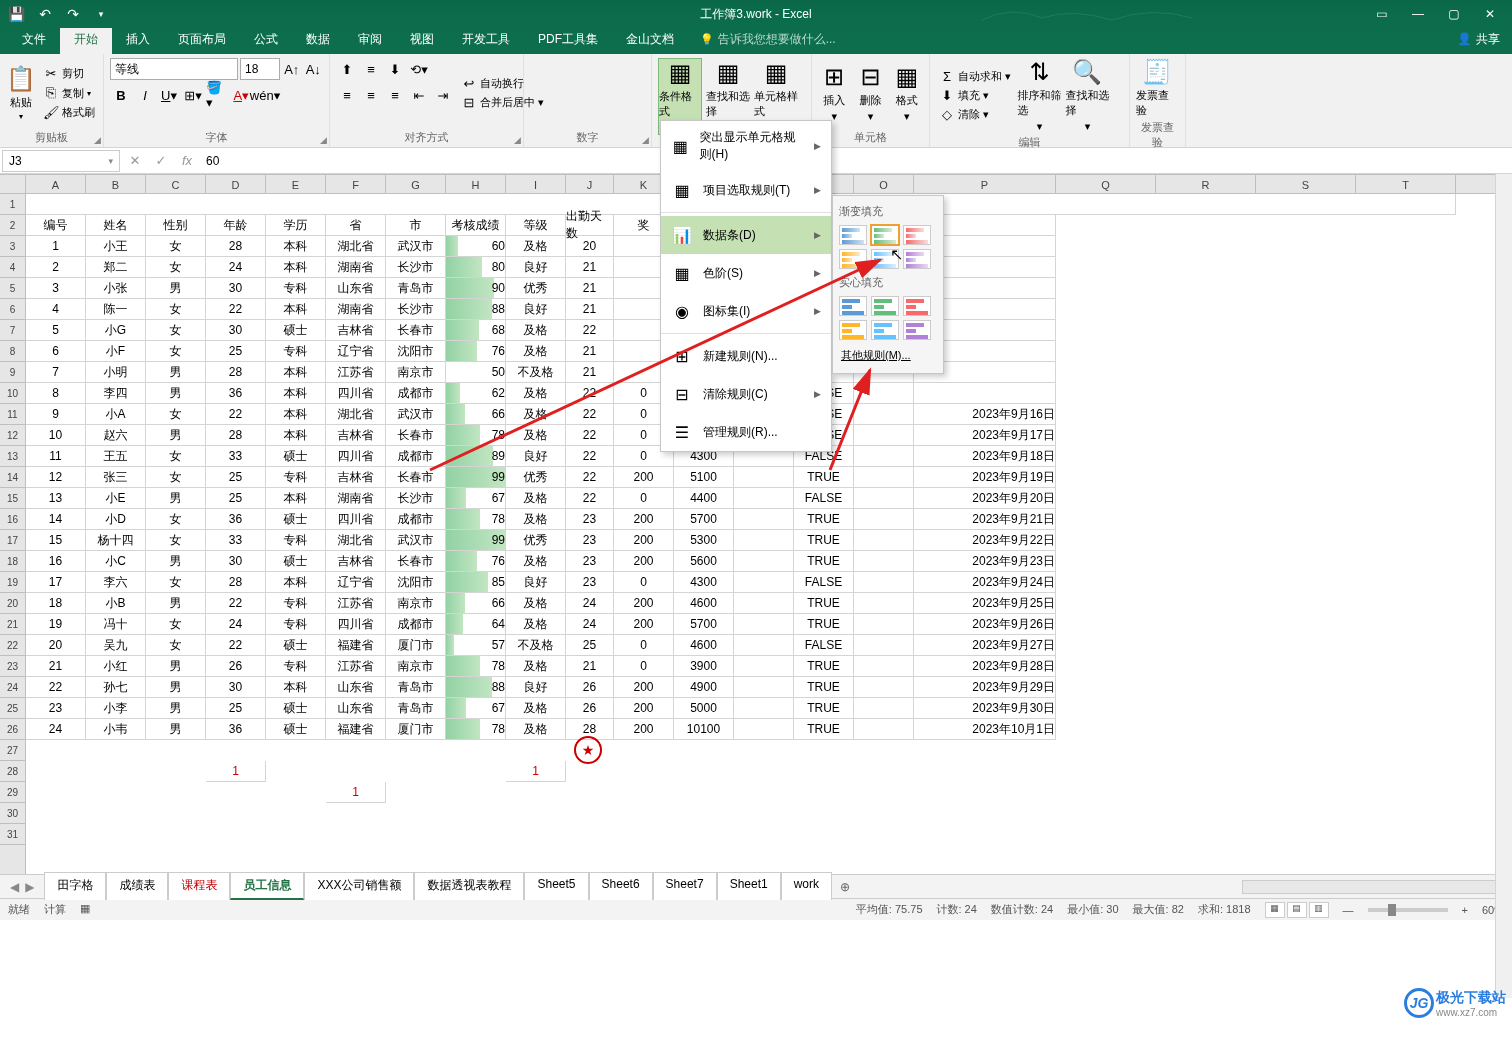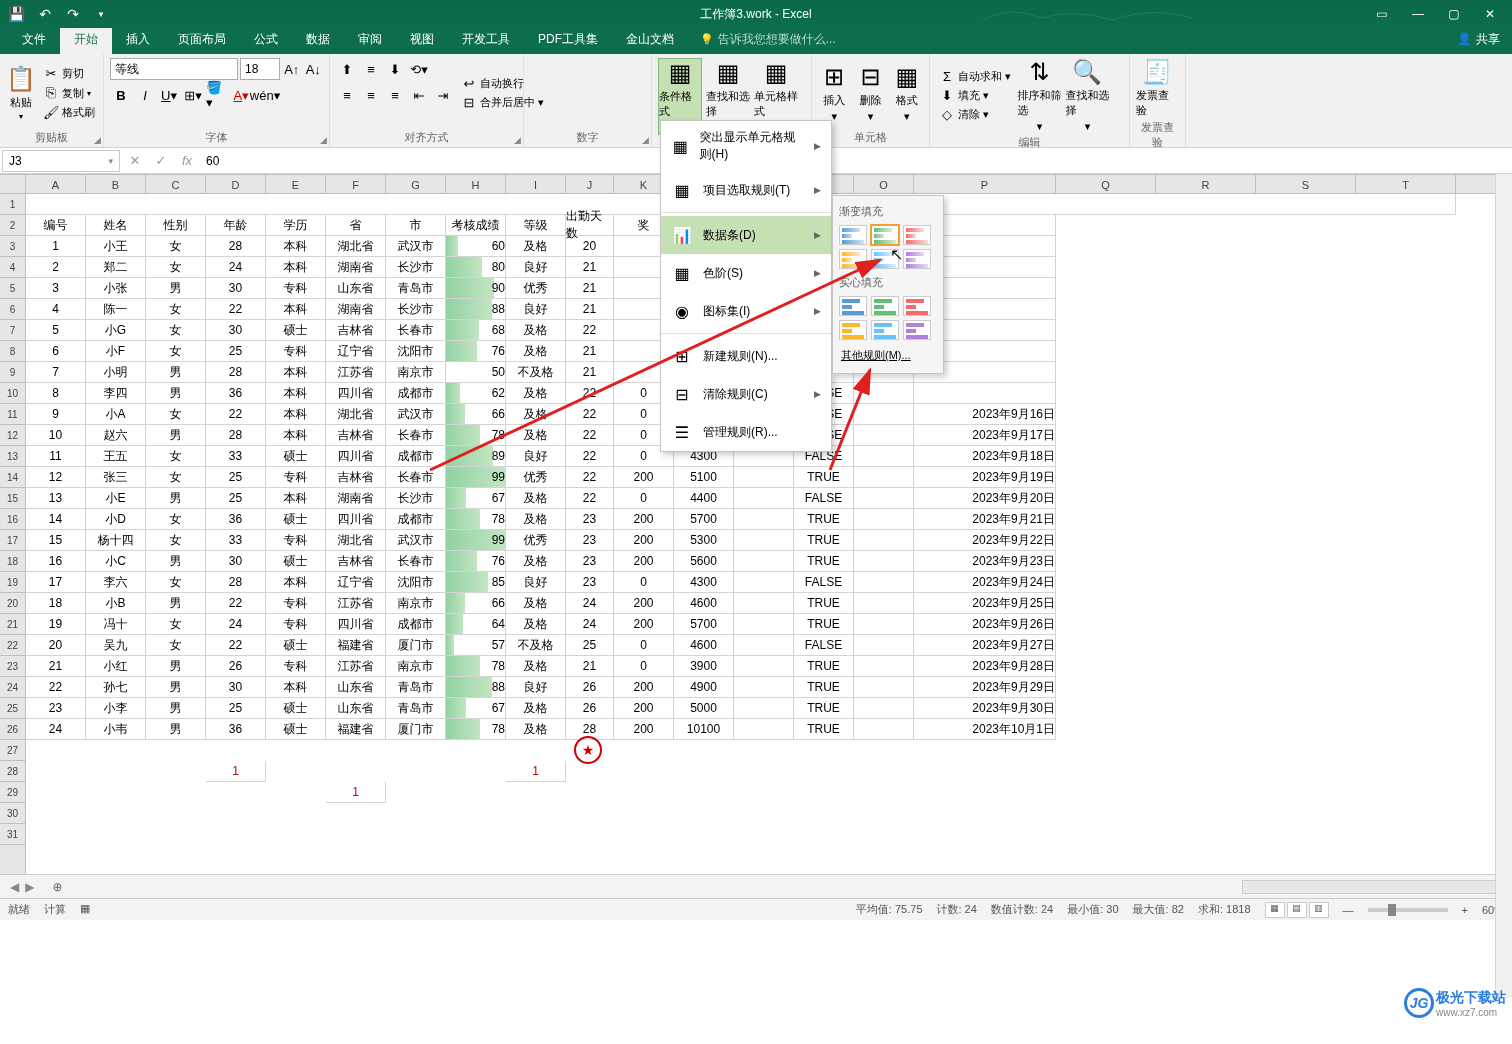--- a/index.html
+++ b/index.html
@@ -1714,20 +1714,33 @@
   <line x1="10" y1="110" x2="50" y2="10" stroke="#e02020" stroke-width="3" marker-end="url(#ah2)"></line>
 </svg>
 
 <div class="scroll-bar-v"></div>
 
 <div class="sheet-tabs">
   <div class="sheet-nav">
     <span>◀</span>
     <span>▶</span>
   </div>
+  <div id="sheet-tabs-container" style="display:flex">
+      <div class="sheet-tab">田字格</div>
+      <div class="sheet-tab">成绩表</div>
+      <div class="sheet-tab red">课程表</div>
+      <div class="sheet-tab active">员工信息</div>
+      <div class="sheet-tab">XXX公司销售额</div>
+      <div class="sheet-tab">数据透视表教程</div>
+      <div class="sheet-tab">Sheet5</div>
+      <div class="sheet-tab">Sheet6</div>
+      <div class="sheet-tab">Sheet7</div>
+      <div class="sheet-tab">Sheet1</div>
+      <div class="sheet-tab">work</div>
+    </div>
   <span class="sheet-add">⊕</span>
   <div class="sheet-scroll">
     <span style="width:260px;height:14px;background:#e8e8e8;border:1px solid #ccc;display:inline-block"></span>
   </div>
 </div>
 
 <div class="status-bar">
   <div class="status-left">
     <span>就绪</span>
     <span>计算</span>

